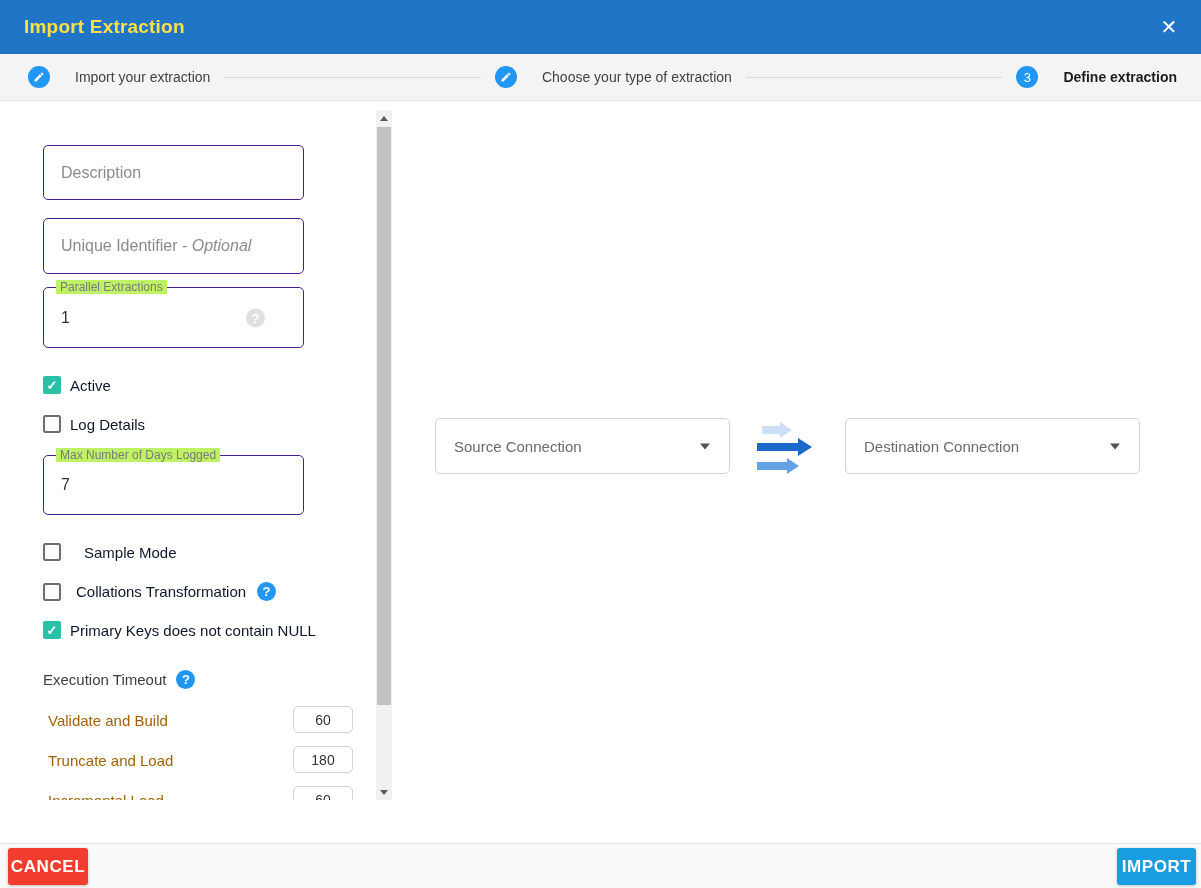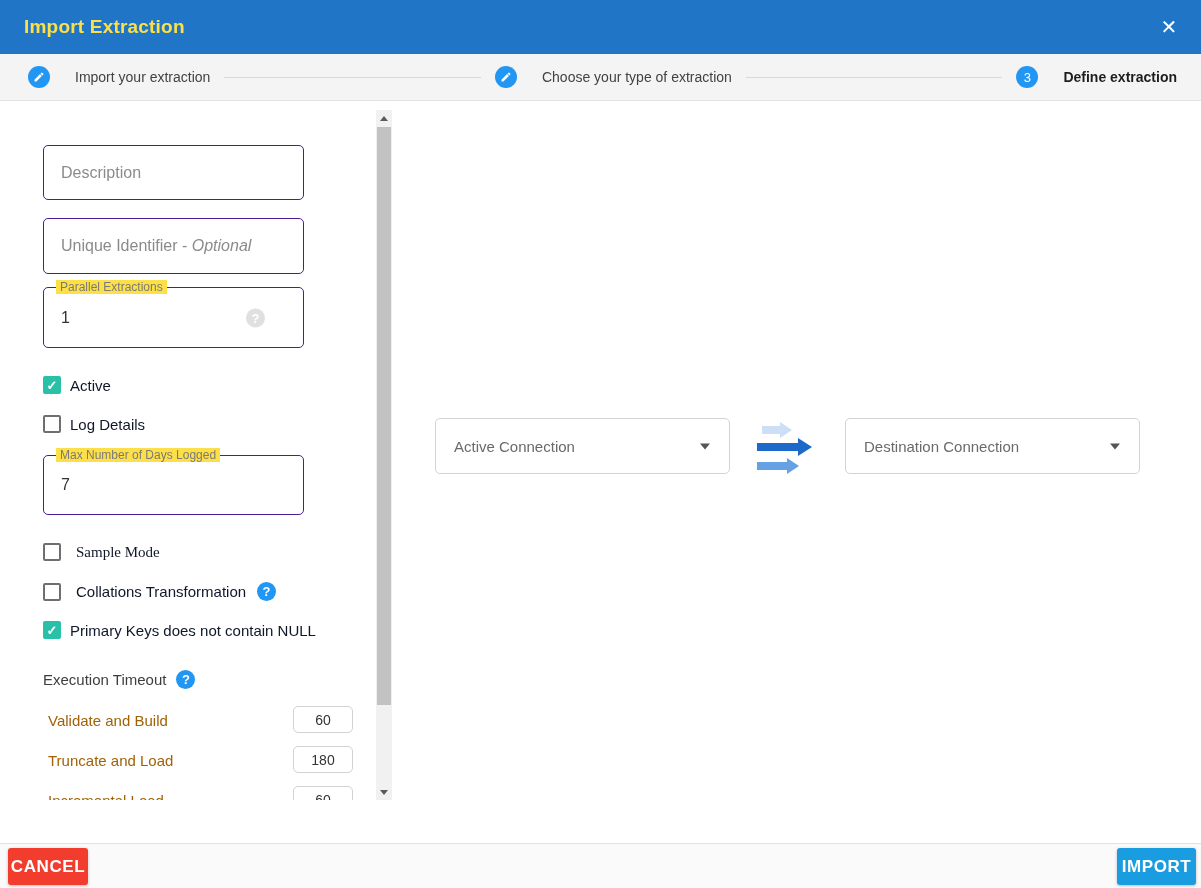--- a/index.html
+++ b/index.html
@@ -21,21 +21,21 @@
   .connector { flex:1; height:1px; background:#d9d9d9; margin:0 14px; }
 
   
   .content { position:absolute; top:102px; left:0; right:0; bottom:45px; background:#fff; }
 
   
   .left-pane { position:absolute; left:0; top:8px; width:393px; height:690px; overflow:hidden; }
   .field { position:absolute; left:43px; width:261px; border:1px solid #4c1d95; border-radius:5px; background:#fff; }
   .field .ph { position:absolute; left:17px; top:50%; transform:translateY(-50%); font-size:16px; color:#8b8b8b; }
   .field .ph i { font-style:italic; }
-  .float-label { position:absolute; top:-8px; left:12px; background:#fde047; padding:0 4px; font-size:12px; color:#7a7a7a; white-space:nowrap; }
+  .float-label { position:absolute; top:-8px; left:12px; background:#bef264; padding:0 4px; font-size:12px; color:#7a7a7a; white-space:nowrap; }
   .field .val { position:absolute; left:17px; top:50%; transform:translateY(-50%); font-size:16px; color:#333; border:none; outline:none; background:transparent; width:200px; font-family:"Liberation Sans", sans-serif; }
   .help-gray { position:absolute; right:38px; top:50%; transform:translateY(-50%); width:19px; height:19px; border-radius:50%; background:#e0e0e0; color:#fff; font-size:13px; font-weight:bold; display:flex; align-items:center; justify-content:center; cursor:pointer; }
   .help-blue { width:19px; height:19px; border-radius:50%; background:#2196f3; color:#fff; font-size:13px; font-weight:bold; display:inline-flex; align-items:center; justify-content:center; cursor:pointer; flex:none; }
 
   .cb-row { position:absolute; left:43px; display:flex; align-items:center; gap:6px; }
   .cb { width:18px; height:18px; border-radius:2px; flex:none; cursor:pointer; display:flex; align-items:center; justify-content:center; }
   .cb.unchecked { border:2px solid #6f6f6f; background:#fff; }
   .cb.checked { background:#29c0a8; color:#fff; font-size:13px; font-weight:bold; }
   .cb-label { font-size:15px; color:#0f172a; margin-left:0px; padding-left:0px; }
   .cb-row .cb-label { margin-left:0; }
@@ -132,21 +132,21 @@
         <span class="cb-label" style="margin-left:3px;">Log Details</span>
       </div>
 
       <div class="field" style="top:345px; height:60px;">
         <span class="float-label">Max Number of Days Logged</span>
         <input class="val" value="7" style="">
       </div>
 
       <div class="cb-row" style="top:433px;">
         <span class="cb unchecked"></span>
-        <span class="cb-label" style="margin-left:9px;font-family:Liberation Serif, serif;">Sample Mode</span>
+        <span class="cb-label" style="margin-left:17px;">Sample Mode</span>
       </div>
 
       <div class="cb-row" style="top:472px;">
         <span class="cb unchecked"></span>
         <span class="cb-label" style="margin-left:9px; margin-right:5px;">Collations Transformation</span>
         <span class="help-blue">?</span>
       </div>
 
       <div class="cb-row" style="top:511px;">
         <span class="cb checked">✓</span>
@@ -172,21 +172,21 @@
             <div class="tri-up"></div>
           </div>
         <div class="thumb"></div>
         <div class="arr arr-down">
             <div class="tri-down"></div>
           </div>
       </div>
     </div>
 
     <div class="select-box src-box">
-      <span class="sel-text">Active Connection</span>
+      <span class="sel-text">Source Connection</span>
       <span class="caret"></span>
     </div>
 
     <svg class="arrows-icon" viewBox="0 0 64 64">
       <path d="M5 11 h18 v-4 l12 8 -12 8 v-4 h-18 Z" fill="#cddff4"></path>
       <path d="M0 28 h41 v-5 l14 9 -14 9 v-5 h-41 Z" fill="#1b6ac9"></path>
       <path d="M0 47 h30 v-4 l12 8 -12 8 v-4 h-30 Z" fill="#66a1e3"></path>
     </svg>
 
     <div class="select-box dst-box">

